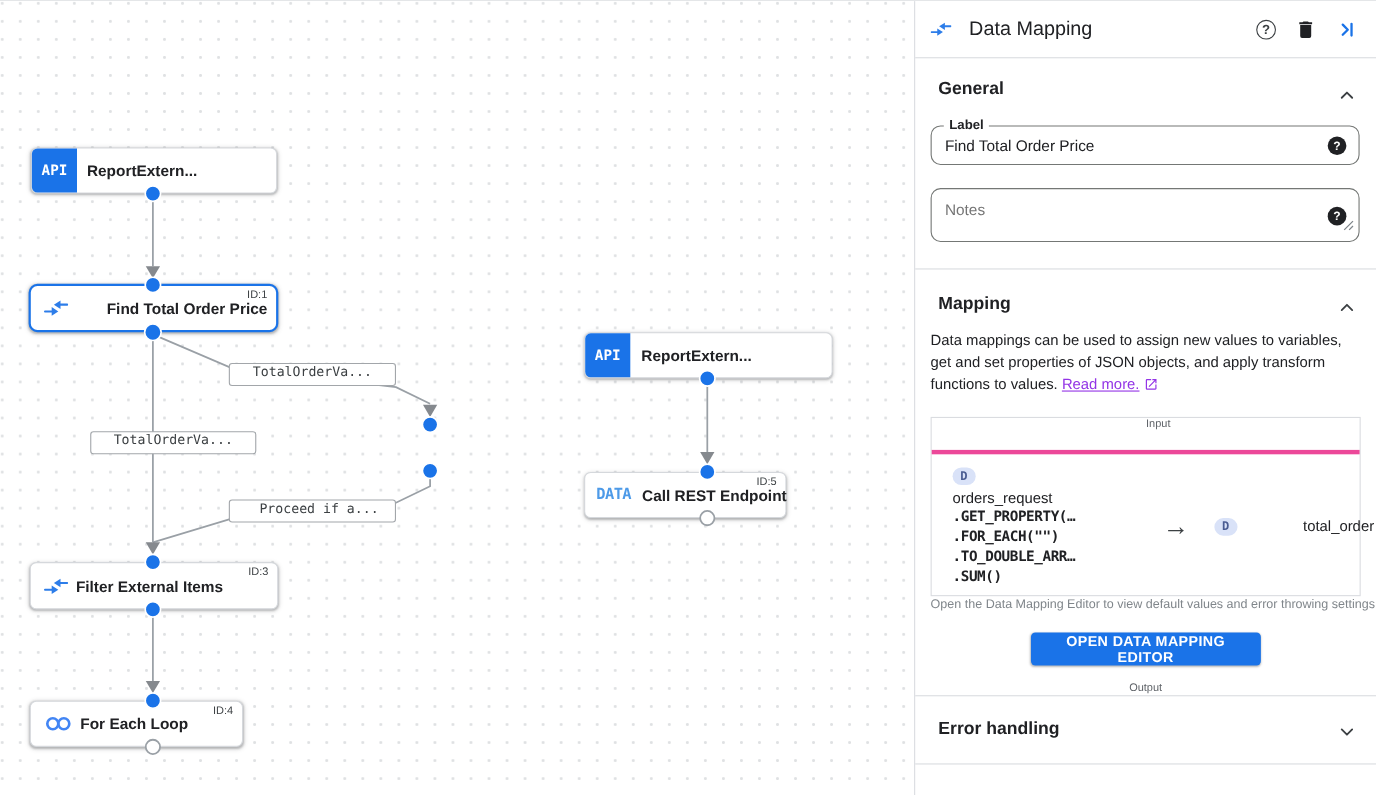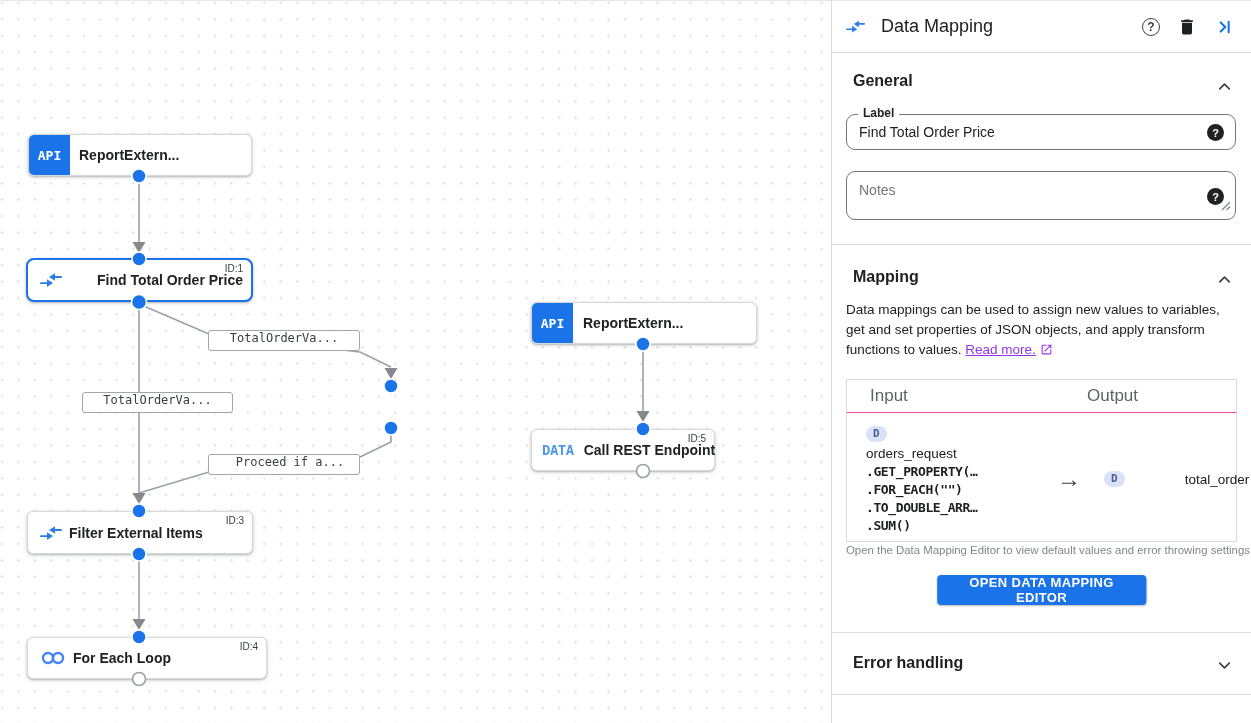--- a/index.html
+++ b/index.html
@@ -54,22 +54,22 @@
     border-radius:50%; font-size:11px; font-weight:bold; display:flex; align-items:center; justify-content:center; }
   .q-ring { width:18px; height:18px; border:1.7px solid #3c4043; border-radius:50%; color:#3c4043;
     font-size:12px; font-weight:bold; display:flex; align-items:center; justify-content:center; }
   .resize-h { position:absolute; right:4px; bottom:4px; }
 
   .para { position:absolute; left:14px; width:393px; font-size:13.5px; line-height:20px; color:#202124; }
   .readmore { color:#9334e6; text-decoration:underline; cursor:pointer; }
   .ext-ic { display:inline-block; vertical-align:-2px; margin-left:4px; }
 
   .mtable { position:absolute; left:14px; width:391px; height:163px; border:1px solid #dadce0; background:#fff; }
-  .mt-head { height:33px; border-bottom:1px solid #ec4899; display:flex; align-items:center;
-    font-size:17px; color:#5f6368; }
+  .mt-head { height:33px; border-bottom:4px solid #ec4899; display:flex; align-items:center;
+    font-size:10px; color:#5f6368;flex-direction:column; }
   .mt-head .h-in { padding-left:23px; flex:0 0 240px; }
   .mt-body { display:flex; padding:10px 0 0 19px; }
   .col-in { flex:0 0 168px; }
   .badge-d { display:inline-block; padding:1px 7px 2px; background:#d9e2f8; color:#4a5c92; border-radius:9px;
     font-family:"DejaVu Sans Mono",monospace; font-size:11px; font-weight:bold; }
   .var-name { font-size:13.5px; color:#202124; margin:4px 0 2px; }
   .mono-fn { font-family:"DejaVu Sans Mono",monospace; font-size:13px; font-weight:bold; color:#202124;
     line-height:18px; letter-spacing:-0.4px; white-space:nowrap; }
   .col-arrow { flex:0 0 70px; display:flex; align-items:center; justify-content:center; align-self:stretch;
     font-size:24px; color:#3c4043; }
@@ -157,21 +157,21 @@
               <rect x="0" y="10.2" width="8" height="1.9" rx=".9"></rect>
               <polygon points="7,7.2 13,11.1 7,15"></polygon>
               <rect x="14" y="4" width="8" height="1.9" rx=".9"></rect>
               <polygon points="15,1.2 9,5 15,8.8"></polygon>
             </g>
           </svg>
       </span>
       <span class="node-title" style="margin-left:7px">Filter External Items</span>
     </div>
 
-    <div class="node" style="left:27px; top:636px; width:240px; height:42px;">
+    <div class="node" style="left:27px; top:636px; width:194px; height:42px;">
       <span class="node-id">ID:4</span>
       <span class="nicon" style="margin-left:13px">
         <svg width="24" height="14" viewBox="0 0 24 14">
             <circle cx="7" cy="7" r="5" fill="none" stroke="#4285f4" stroke-width="2.4"></circle>
             <circle cx="17" cy="7" r="5" fill="none" stroke="#4285f4" stroke-width="2.4"></circle>
           </svg>
       </span>
       <span class="node-title" style="margin-left:8px">For Each Loop</span>
     </div>
 

